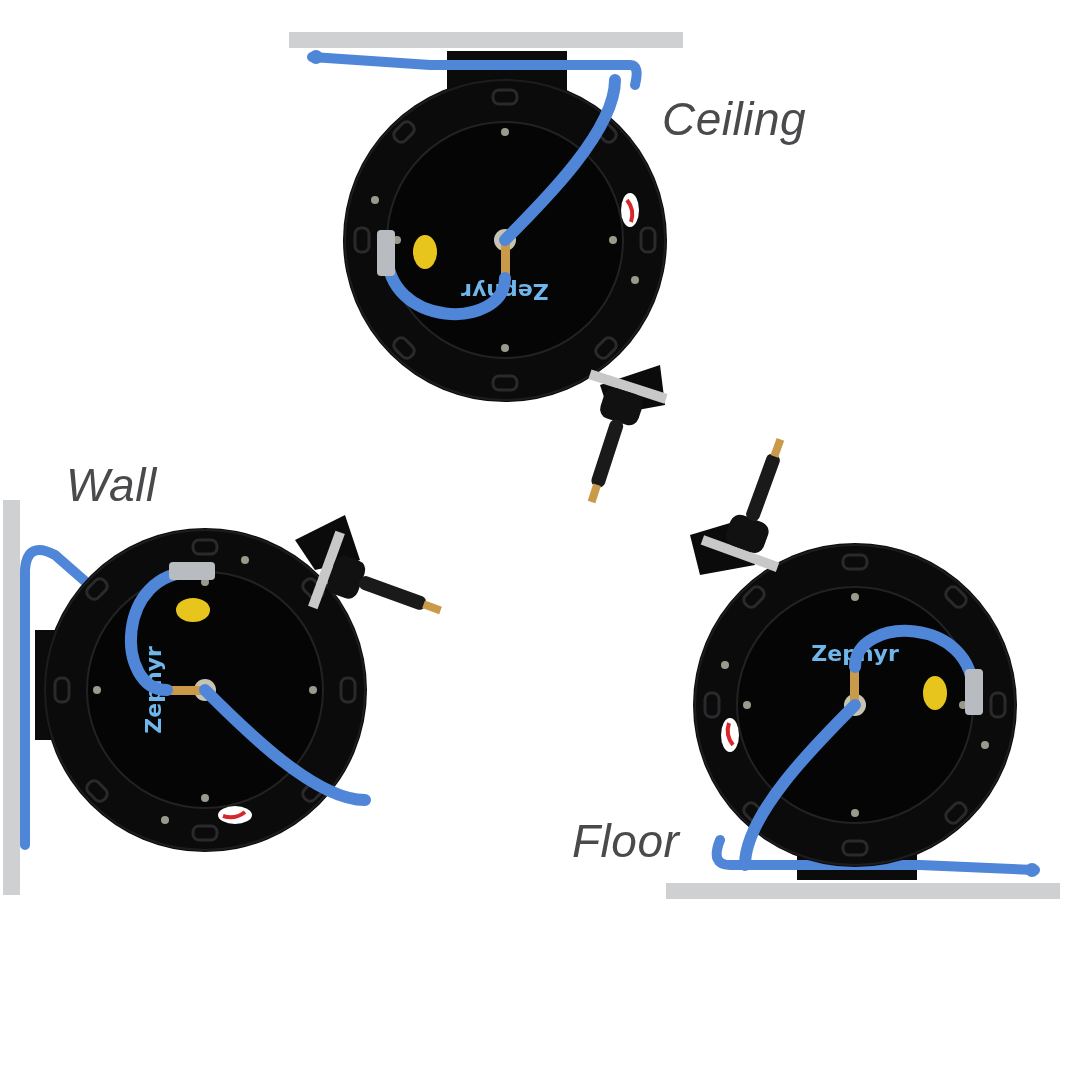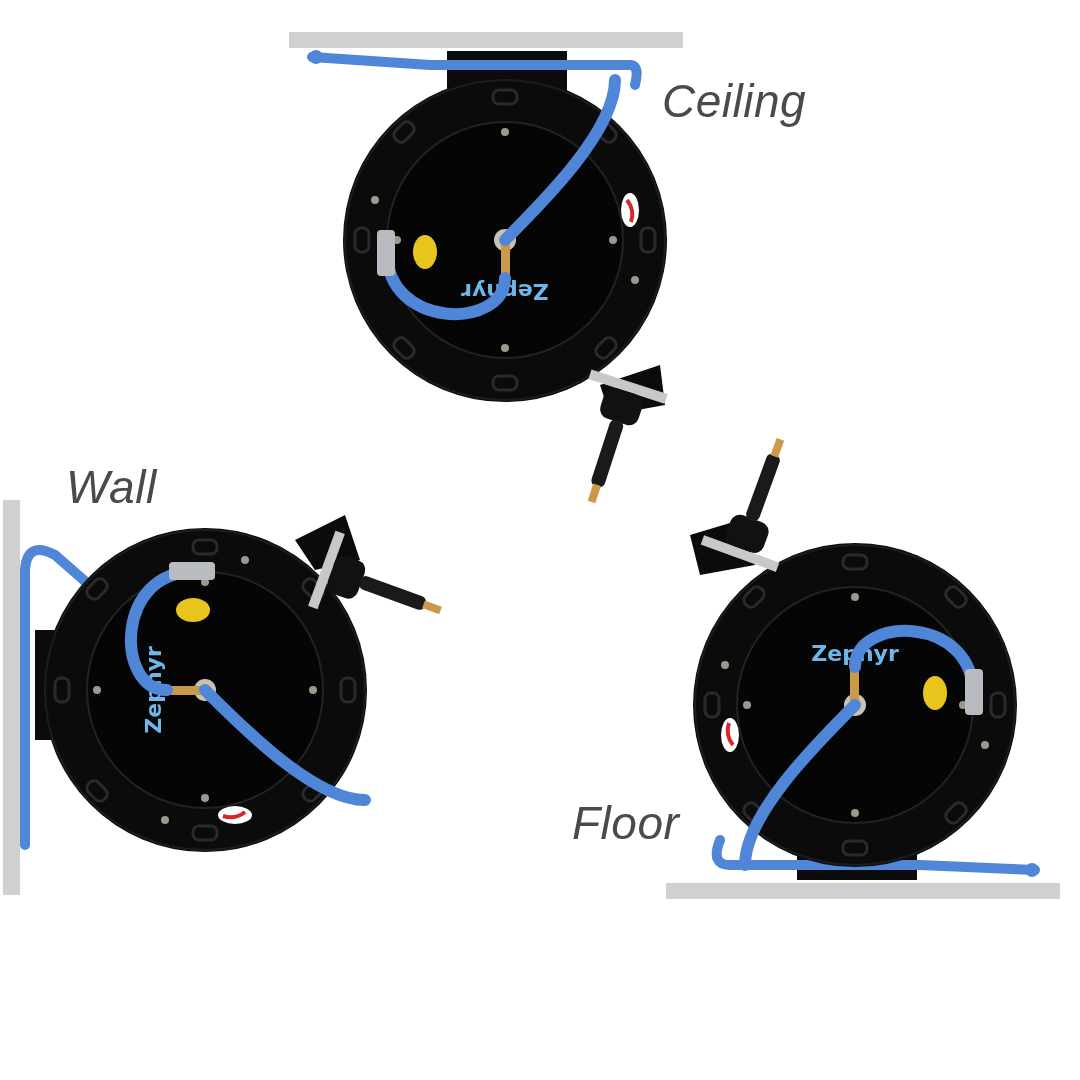--- a/index.html
+++ b/index.html
@@ -1,28 +1,28 @@
 <!DOCTYPE html>
 <html><head>
 <meta charset="utf-8">
 <style>
   html, body { margin:0; padding:0; background:#ffffff; }
   body { width:1080px; height:1080px; position:relative; overflow:hidden;
          font-family:"DejaVu Sans", sans-serif; }
   .label { position:absolute; font-style:italic; color:#4a4a4c; font-size:46px;
-           font-family:"Liberation Sans", sans-serif; letter-spacing:0.5px; }
+           font-family:"Liberation Sans", sans-serif; letter-spacing:0.5px;margin-top:18px; }
   .surface { position:absolute; background:#cfd0d2; }
   .unit { position:absolute; }
   svg { display:block; }
 </style>
 </head>
 <body>
 
 <div class="label" style="left:662px; top:74px;">Ceiling</div>
-<div class="label" style="left:66px; top:460px;">Wall</div>
+<div class="label" style="left:66px; top:440px;">Wall</div>
 <div class="label" style="left:572px; top:796px;text-align:center;">Floor</div>
 
 <div class="surface" style="left:289px; top:32px; width:394px; height:16px;"></div>
 <div class="surface" style="left:3px; top:500px; width:17px; height:395px;"></div>
 <div class="surface" style="left:666px; top:883px; width:394px; height:16px;"></div>
 
 <svg width="0" height="0" style="position:absolute">
   <defs>
     <symbol id="reel" viewBox="-170 -170 340 340">
       <circle cx="0" cy="0" r="162" fill="#0b0b0c"></circle>

